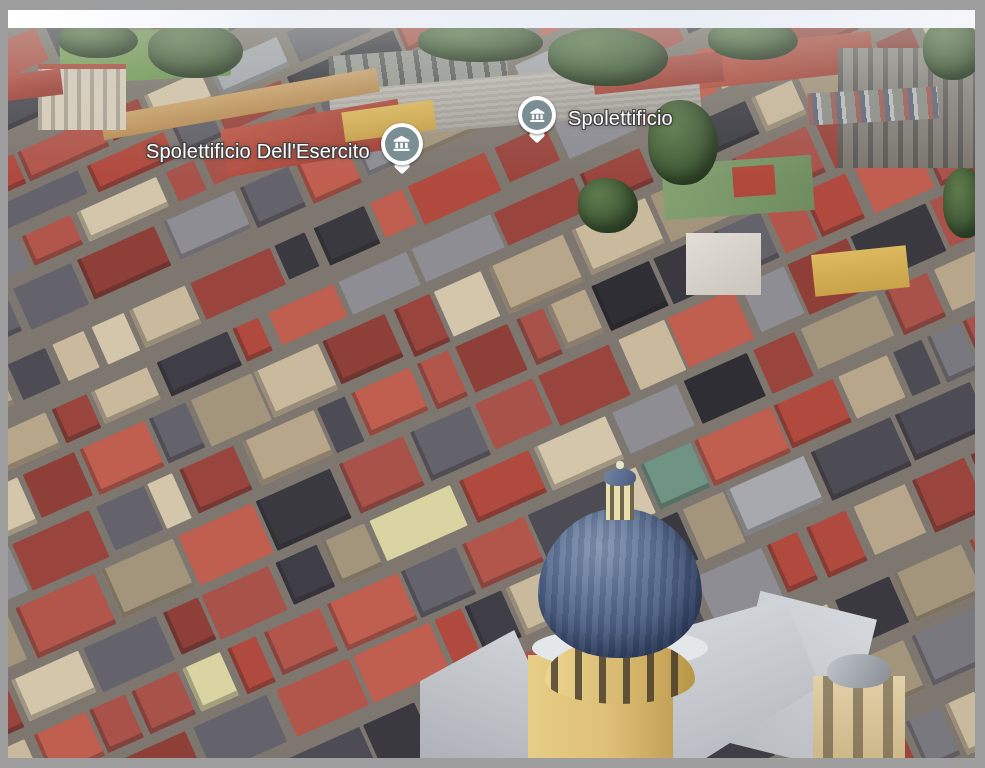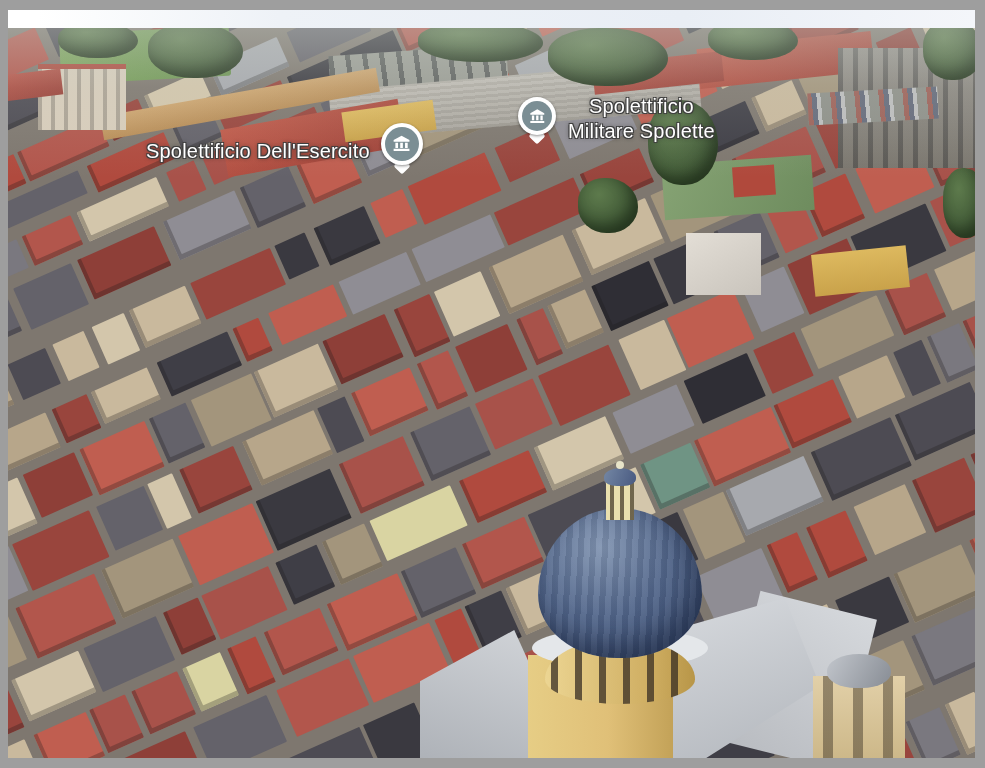--- a/index.html
+++ b/index.html
@@ -398,17 +398,16 @@
         <div class="disc">
           <div class="inner">
             <svg viewBox="0 0 24 24">
                 <path fill="#ffffff" d="M12 3L3 8v2h18V8L12 3zM5 11v6h3v-6H5zm5.5 0v6h3v-6h-3zM16 11v6h3v-6h-3zM3 18v2.5h18V18H3z"></path>
               </svg>
           </div>
         </div>
       </div>
       <div class="lines">
         <span>Spolettificio</span>
-        <span>Militare Spolette</span>
       </div>
     </div>
   </div>
 </div>
 
 </body></html>

